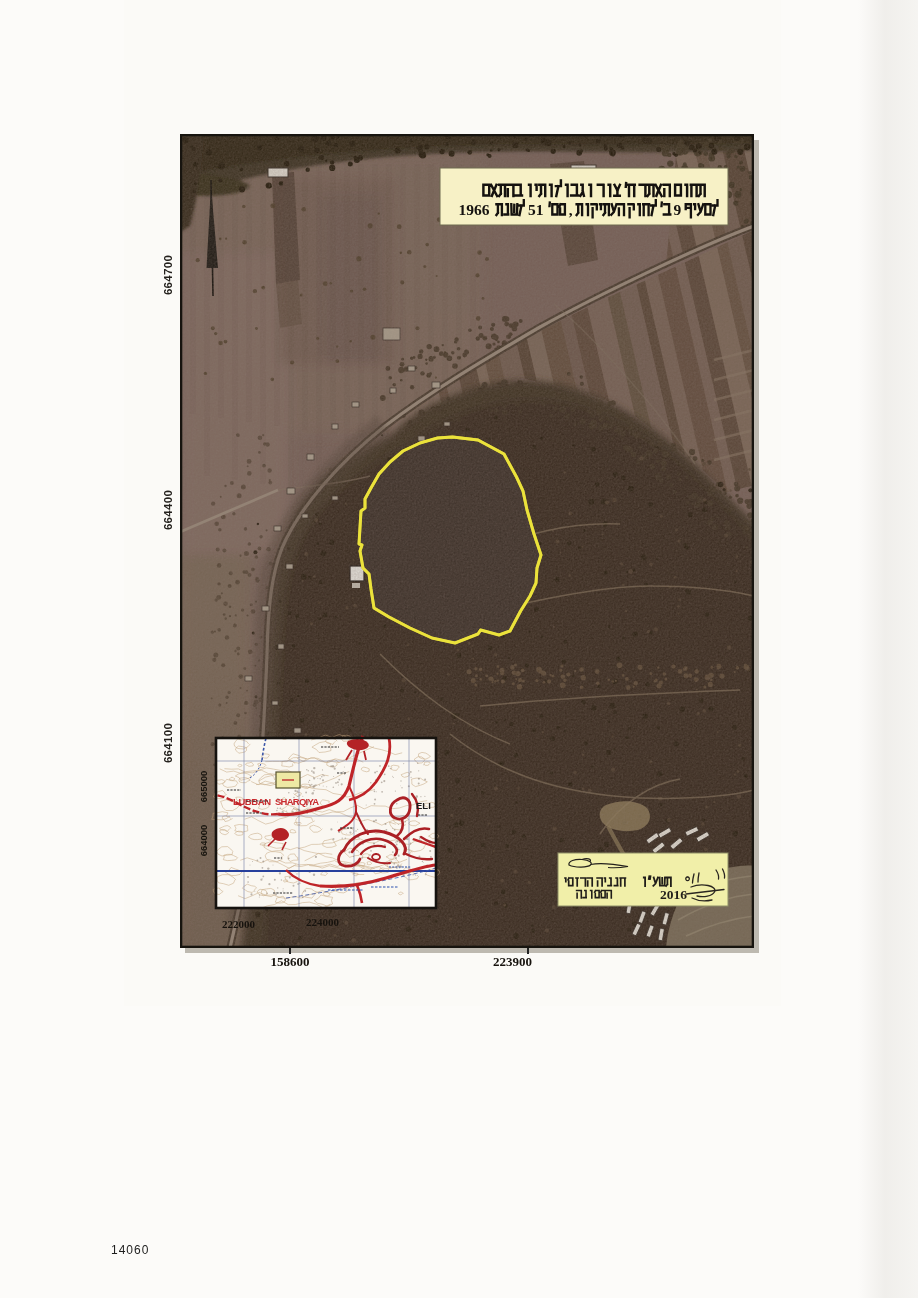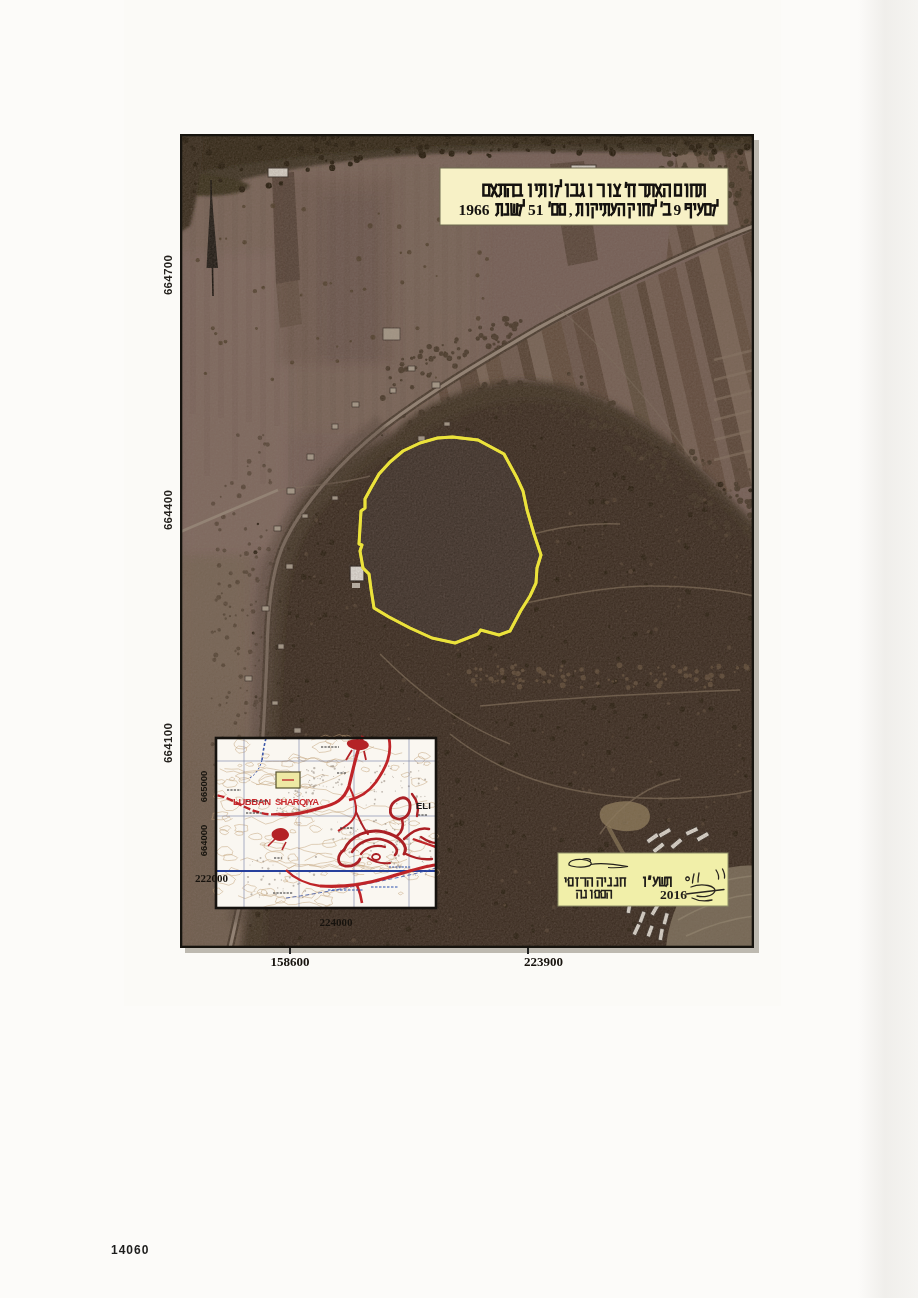--- a/index.html
+++ b/index.html
@@ -1870,19 +1870,19 @@
         <path d="M506,760 L544,755.5"></path>
         <path d="M512,764 C517,766.5 525,767.5 532,766"></path>
       </g>
       <rect x="1" y="1" width="572" height="812" fill="none" stroke="#17140f" stroke-width="2.6"></rect>
     </svg>
     <div class="lbl" style="left:168px;top:276px;width:60px;text-align:center;font-size:11.5px;font-weight:bold;letter-spacing:0.3px;transform:translate(-30px,-7px) rotate(-90deg);">664700</div>
     <div class="lbl" style="left:168px;top:511px;width:60px;text-align:center;font-size:11.5px;font-weight:bold;letter-spacing:0.3px;transform:translate(-30px,-7px) rotate(-90deg);">664400</div>
     <div class="lbl" style="left:168px;top:744px;width:60px;text-align:center;font-size:11.5px;font-weight:bold;letter-spacing:0.3px;transform:translate(-30px,-7px) rotate(-90deg);">664100</div>
     <div class="lbl" style="left:203px;top:787px;width:50px;text-align:center;font-size:9.5px;font-weight:bold;color:#18150f;transform:translate(-25px,-6px) rotate(-90deg);">665000</div>
     <div class="lbl" style="left:203px;top:841px;width:50px;text-align:center;font-size:9.5px;font-weight:bold;color:#18150f;transform:translate(-25px,-6px) rotate(-90deg);">664000</div>
-    <div class="lbl" style="left:225px;top:878px;width:60px;text-align:left;font-family:'Liberation Serif',serif;font-size:11px;font-weight:bold;color:#17130e;transform:translate(-30px,-6px);">222000</div>
-    <div class="lbl" style="left:336px;top:922px;width:60px;text-align:center;font-family:'Liberation Serif',serif;font-size:11px;font-weight:bold;color:#17130e;transform:translate(-30px,-6px);">224000</div>
+    <div class="lbl" style="left:225px;top:924px;width:60px;text-align:right;font-family:'Liberation Serif',serif;font-size:11px;font-weight:bold;color:#17130e;transform:translate(-30px,-6px);">222000</div>
+    <div class="lbl" style="left:336px;top:922px;width:60px;font-family:'Liberation Serif',serif;font-size:11px;font-weight:bold;color:#17130e;transform:translate(-30px,-6px);">224000</div>
     <div class="lbl" style="left:290px;top:962px;width:70px;text-align:center;font-family:'Liberation Serif',serif;font-size:13px;font-weight:bold;color:#17130e;transform:translate(-35px,-8px);">158600</div>
-    <div class="lbl" style="left:528px;top:962px;width:70px;text-align:right;font-family:'Liberation Serif',serif;font-size:13px;font-weight:bold;color:#17130e;transform:translate(-35px,-8px);">223900</div>
+    <div class="lbl" style="left:528px;top:962px;width:70px;text-align:left;font-family:'Liberation Serif',serif;font-size:13px;font-weight:bold;color:#17130e;transform:translate(-35px,-8px);">223900</div>
     <div style="position:absolute;left:289px;top:948px;width:2px;height:6px;background:#222;"></div>
     <div style="position:absolute;left:527px;top:948px;width:2px;height:6px;background:#222;"></div>
-    <div class="lbl" style="left:111px;top:1243px;font-size:12px;letter-spacing:1px;color:#1d1d1d;font-weight:bold;">14060</div>
+    <div class="lbl" style="left:111px;top:1243px;font-size:12px;letter-spacing:1px;color:#1d1d1d;">14060</div>
   </div>
 </body></html>

